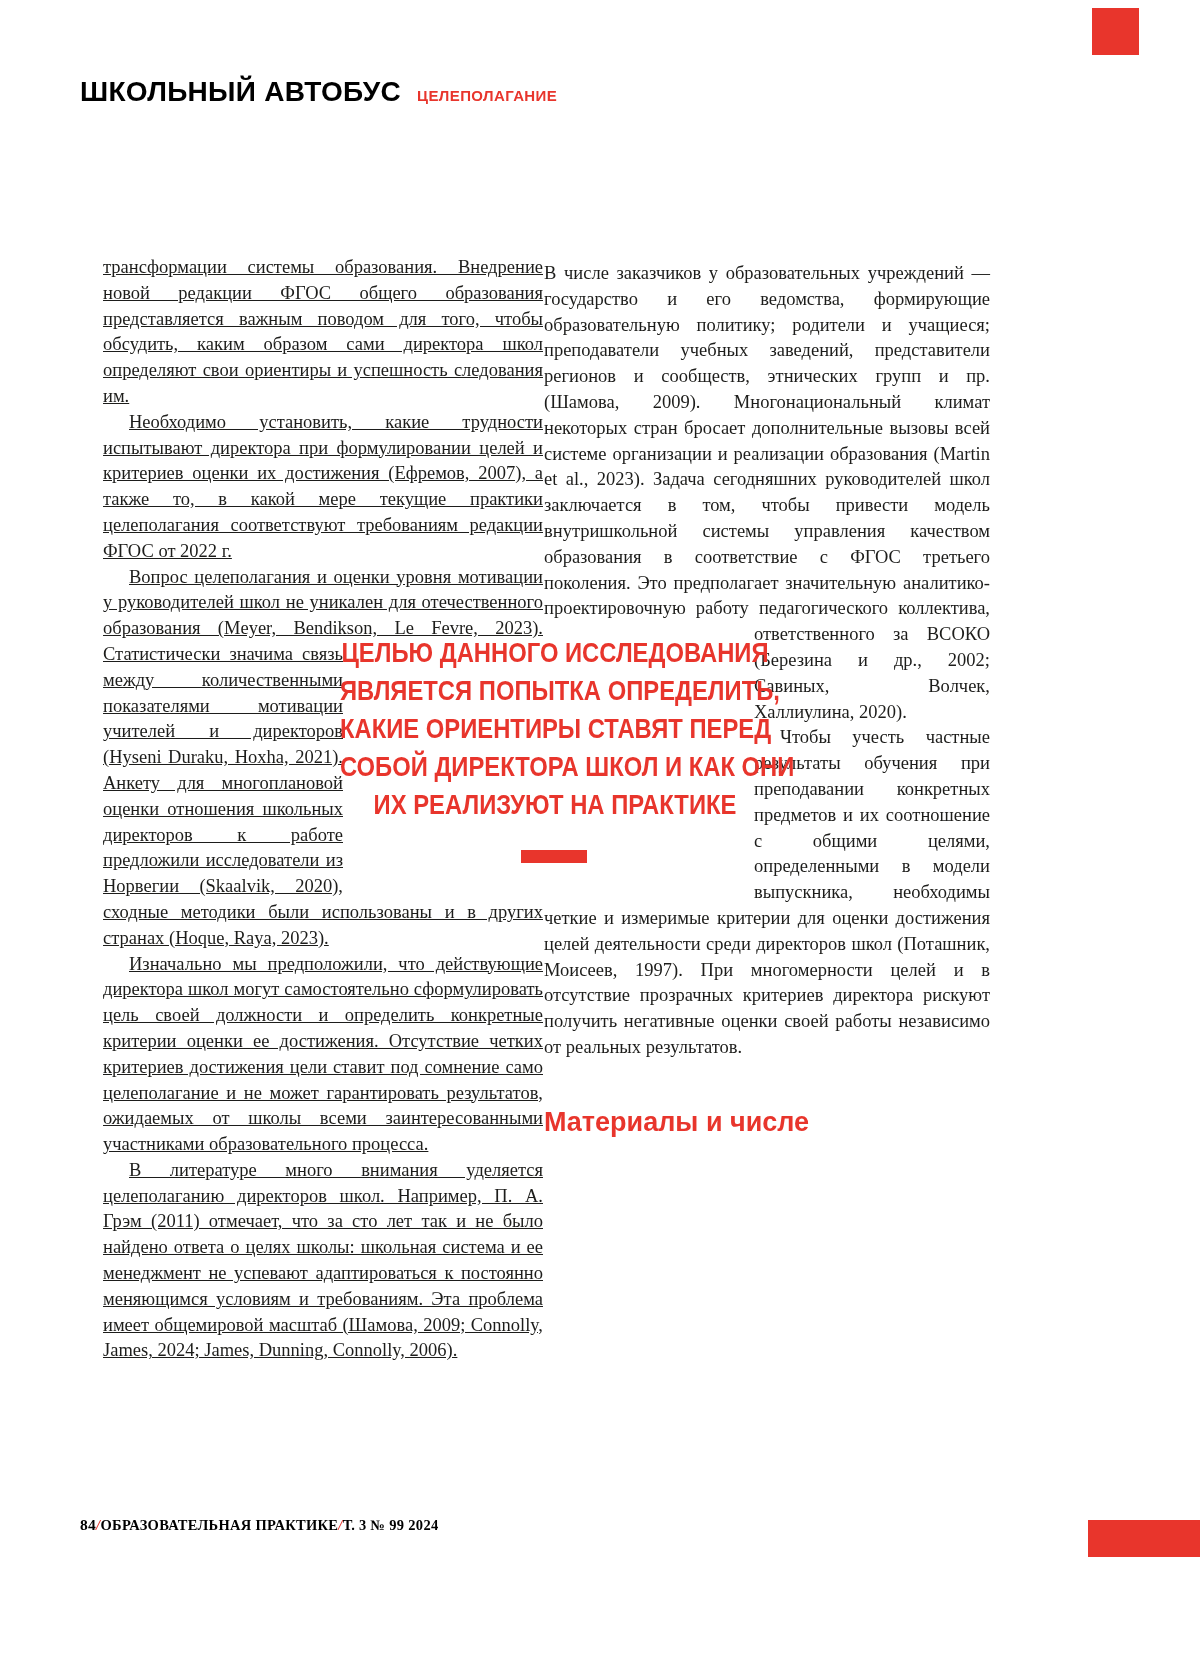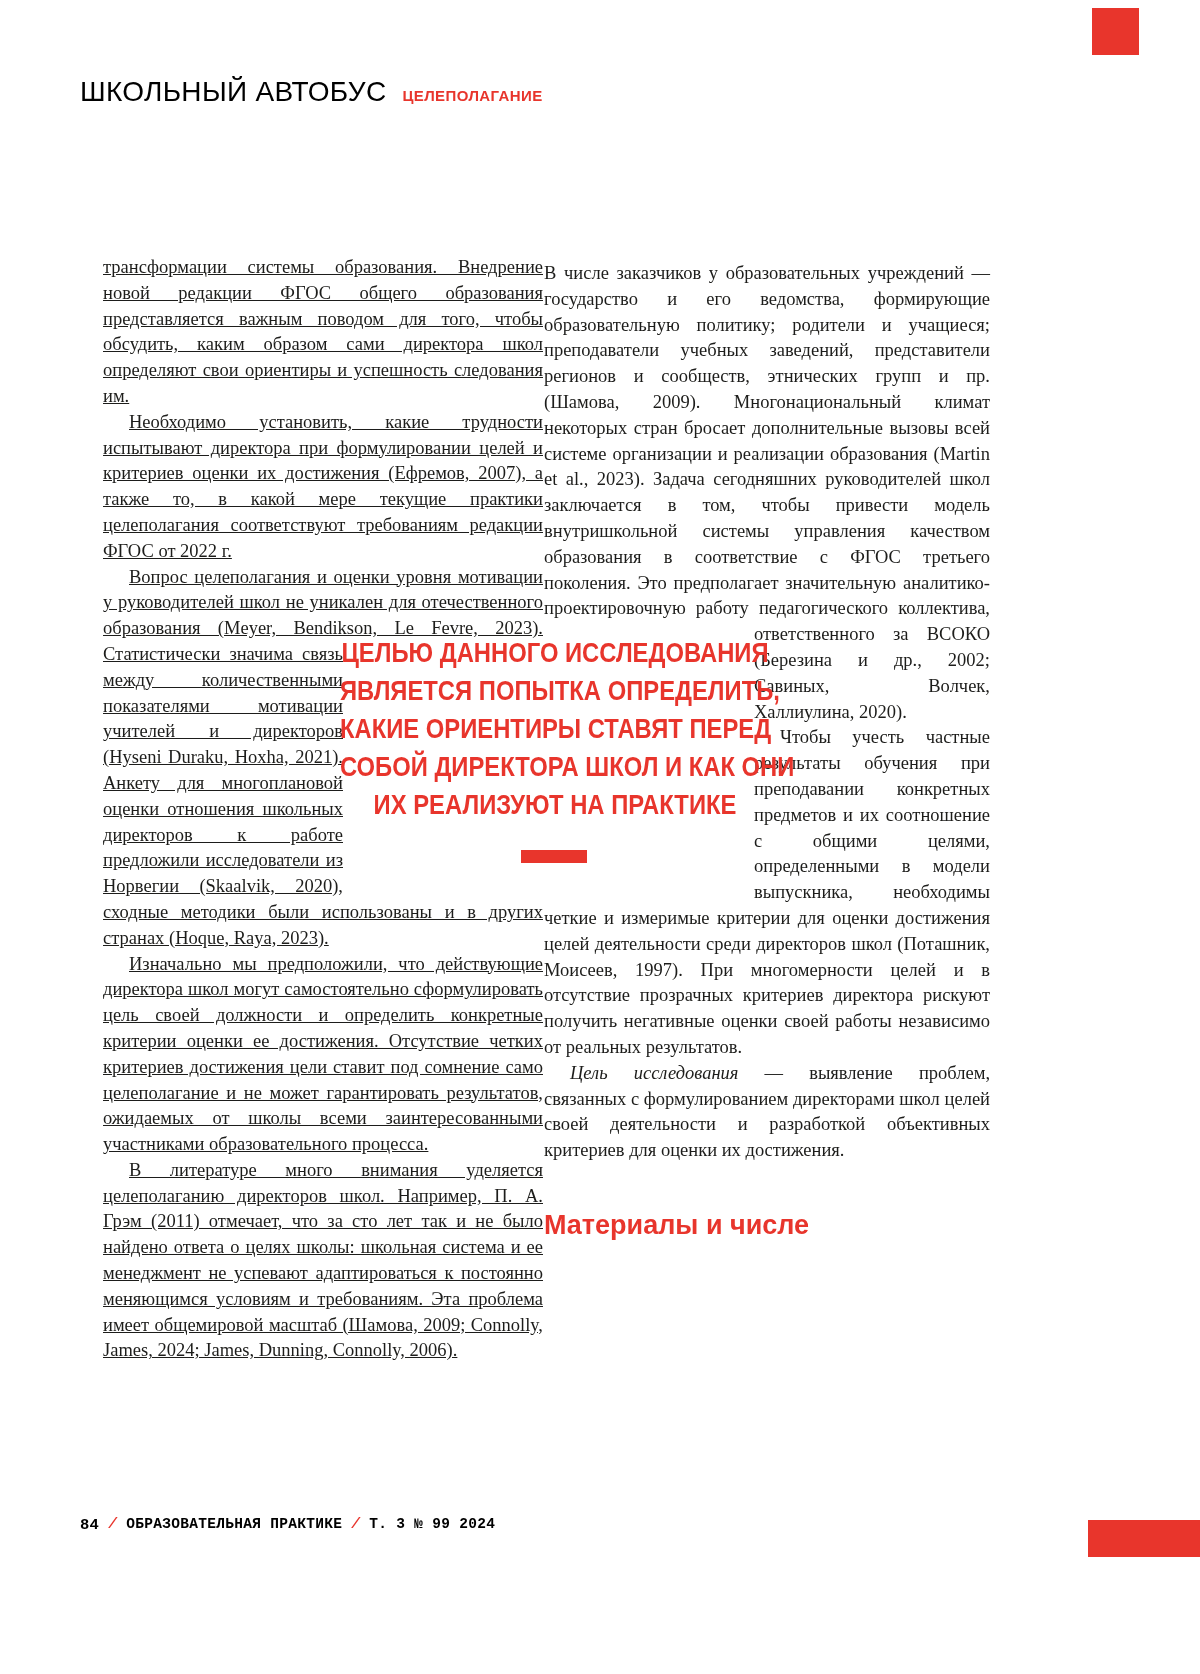--- a/index.html
+++ b/index.html
@@ -6,21 +6,21 @@
   * { box-sizing:border-box; }
   html,body { margin:0; padding:0; background:#ffffff; }
   #page {
     position:relative; width:1200px; height:1674px; background:#ffffff;
     font-family:"Liberation Serif", serif; color:var(--ink); overflow:hidden;
   }
 
   
   #page-header { position:absolute; left:80px; top:76px; display:flex; align-items:baseline; gap:16px; }
   #magazine-title {
-    font-family:"Liberation Sans", sans-serif; font-weight:400; font-size:28px;
+    font-family:"Liberation Sans", sans-serif; font-weight:700; font-size:28px;
     letter-spacing:.3px; color:#000;
   }
   #section-label {
     font-family:Liberation Sans, sans-serif; font-weight:700; font-size:15px;
     letter-spacing:.4px; color:var(--accent);
   }
   #corner-top {
     position:absolute; left:1092px; top:8px; width:47px; height:47px; background:var(--accent);
   }
   #corner-bottom {
@@ -61,22 +61,22 @@
   }
   .quote-line { white-space:nowrap; }
   #quote-dash {
     position:absolute; left:521px; top:850px; width:66px; height:13px;
     background:var(--accent);
   }
 
   
   #page-footer {
     position:absolute; left:80px; top:1516px;
-    font-family:Liberation Mono, monospace; font-weight:700; font-size:14.5px;
-    color:#000; display:flex; align-items:flex-start; gap:9px; letter-spacing:.3px;
+    font-family:Liberation Serif, serif; font-weight:700; font-size:14.5px;
+    color:#000; display:flex; align-items:flex-end; letter-spacing:.3px;
   }
   .slash { color:var(--accent); font-weight:800; font-style:italic; }
   #footer-page-number { font-size:15.5px; }
 </style>
 </head>
 <body>
 
 <div id="page">
 
   <div id="page-header">
@@ -93,21 +93,20 @@
     <p class="indent">Вопрос целеполагания и оценки уровня мотивации у руководителей школ не уникален для отечественного образования (Meyer, Bendikson, Le Fevre, 2023). Статистически значима связь между количественными показателями мотивации учителей и директоров (Hyseni Duraku, Hoxha, 2021). Анкету для многоплановой оценки отношения школьных директоров к работе предложили исследователи из Норвегии (Skaalvik, 2020), сходные методики были использованы и в других странах (Hoque, Raya, 2023).</p>
     <p class="indent">Изначально мы предположили, что действующие директора школ могут самостоятельно сформулировать цель своей должности и определить конкретные критерии оценки ее достижения. Отсутствие четких критериев достижения цели ставит под сомнение само целеполагание и не может гарантировать результатов, ожидаемых от школы всеми заинтересованными участниками образовательного процесса.</p>
     <p class="indent">В литературе много внимания уделяется целеполаганию директоров школ. Например, П. А. Грэм (2011) отмечает, что за сто лет так и не было найдено ответа о целях школы: школьная система и ее менеджмент не успевают адаптироваться к постоянно меняющимся условиям и требованиям. Эта проблема имеет общемировой масштаб (Шамова, 2009; Connolly, James, 2024; James, Dunning, Connolly, 2006).</p>
   </div>
 
   <div class="textcol" id="right-col">
     <div class="push-left"></div>
     <div class="hole-left"></div>
     <p>В числе заказчиков у образовательных учреждений — государство и его ведомства, формирующие образовательную политику; родители и учащиеся; преподаватели учебных заведений, представители регионов и сообществ, этнических групп и пр. (Шамова, 2009). Многонациональный климат некоторых стран бросает дополнительные вызовы всей системе организации и реализации образования (Martin et al., 2023). Задача сегодняшних руководителей школ заключается в том, чтобы привести модель внутришкольной системы управления качеством образования в соответствие с ФГОС третьего поколения. Это предполагает значительную аналитико-проектировочную работу педагогического коллектива, ответственного за ВСОКО (Березина и др., 2002; Савиных, Волчек, Халлиулина, 2020).</p>
     <p class="indent">Чтобы учесть частные результаты обучения при преподавании конкретных предметов и их соотношение с общими целями, определенными в модели выпускника, необходимы четкие и измеримые критерии для оценки достижения целей деятельности среди директоров школ (Поташник, Моисеев, 1997). При многомерности целей и в отсутствие прозрачных критериев директора рискуют получить негативные оценки своей работы независимо от реальных результатов.</p>
-    <p class="indent"><span class="italic-lead">Цель исследования</span><span> — выявление проблем, связанных с формулированием директорами школ целей своей деятельности и разработкой объективных критериев для оценки их достижения.</span></p>
     <h2 class="section-heading">Материалы и числе</h2>
   </div>
 
   <div id="pull-quote">
     <div class="quote-line">ЦЕЛЬЮ ДАННОГО ИССЛЕДОВАНИЯ</div>
     <div class="quote-line">ЯВЛЯЕТСЯ ПОПЫТКА ОПРЕДЕЛИТЬ,</div>
     <div class="quote-line">КАКИЕ ОРИЕНТИРЫ СТАВЯТ ПЕРЕД</div>
     <div class="quote-line">СОБОЙ ДИРЕКТОРА ШКОЛ И КАК ОНИ</div>
     <div class="quote-line">ИХ РЕАЛИЗУЮТ НА ПРАКТИКЕ</div>
   </div>

